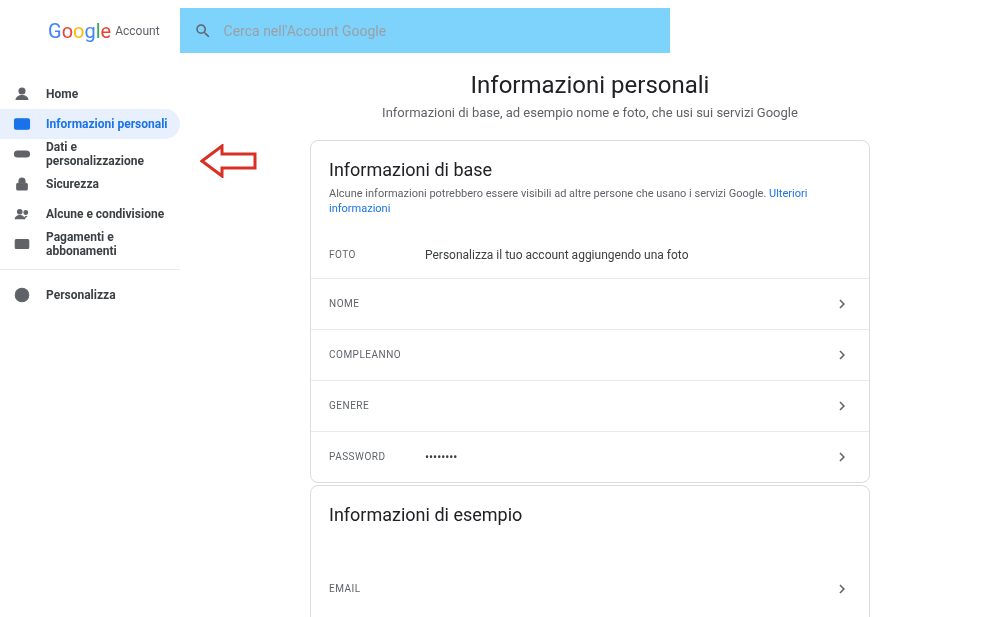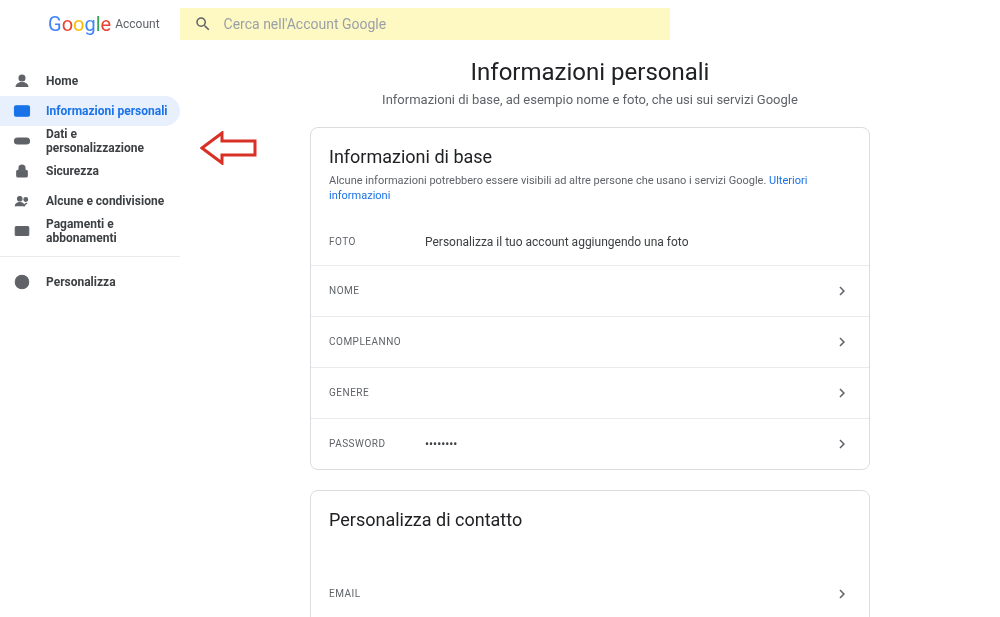--- a/index.html
+++ b/index.html
@@ -8,42 +8,42 @@
     .header { display: flex; align-items: center; padding: 8px 12px; gap: 20px; margin-left: 36px; }
     .logo { display: flex; align-items: center; gap: 4px; font-size: 20px; }
     .logo-google .g1 { color: #4285f4; }
     .logo-google .g2 { color: #ea4335; }
     .logo-google .g3 { color: #fbbc05; }
     .logo-google .g4 { color: #4285f4; }
     .logo-google .g5 { color: #34a853; }
     .logo-google .g6 { color: #ea4335; }
     .logo-account { color: #5f6368; font-weight: 400; font-size: 12px; }
 
-    .search-box { flex: 0 0 490px; background: #fef9c3; border-radius: 0; height: 32px; display: flex; align-items: center; padding: 0 14px; gap: 12px; }
+    .search-box { flex: 0 0 490px; background: #7dd3fc; border-radius: 0; height: 45px; display: flex; align-items: center; padding: 0 14px; gap: 12px; }
     .search-icon { width: 18px; height: 18px; fill: #5f6368; }
     .search-input { border: none; background: transparent; outline: none; font-size: 14px; color: #5f6368; flex: 1; }
     .search-input::placeholder { color: #9aa0a6; }
 
     .layout { display: flex; }
     .sidebar { width: 180px; padding-top: 18px; position: relative; }
     .sidebar-list { list-style: none; }
     .sidebar-item { display: flex; align-items: center; gap: 14px; padding: 0 12px; height: 30px; cursor: pointer; border-radius: 0 15px 15px 0; font-size: 12px; color: #3c4043; font-weight: bold; }
     .sidebar-item.active { background: #e8f0fe; color: #1a73e8; }
     .sidebar-item .icon { width: 20px; height: 20px; display: flex; align-items: center; justify-content: center; flex-shrink: 0; }
     .sidebar-item.active .icon svg { fill: #1a73e8; stroke: #1a73e8; }
     .sidebar-item .icon svg { width: 18px; height: 18px; fill: #5f6368; stroke: #5f6368; }
     .sidebar-divider { border: none; border-top: 1px solid #e8eaed; margin: 10px 0; }
 
     .arrow-annotation { position: absolute; left: 200px; top: 83px; }
 
     .main { flex: 1; padding: 10px 40px 20px 40px; display: flex; flex-direction: column; align-items: center; }
     .page-title { font-size: 24px; font-weight: 400; color: #202124; margin-bottom: 6px; }
     .page-subtitle { font-size: 13px; color: #5f6368; margin-bottom: 20px; text-align: center; }
 
-    .card { width: 560px; border: 1px solid #dadce0; border-radius: 8px; padding: 18px 0 0 0; margin-bottom: 20px; }
+    .card { width: 560px; border: 1px solid #dadce0; border-radius: 8px; padding: 18px 0 0 0; margin-bottom: 2px; }
     .card-header { padding: 0 18px 4px 18px; }
     .card-title { font-size: 18px; font-weight: 400; color: #202124; margin-bottom: 6px; }
     .card-desc { font-size: 11px; color: #5f6368; line-height: 1.4; }
     .card-desc a { color: #1a73e8; text-decoration: none; }
 
     .row { display: flex; align-items: center; padding: 16px 18px; border-bottom: 1px solid #e8eaed; cursor: pointer; min-height: 48px; }
     .row:last-child { border-bottom: none; }
     .row.first { margin-top: 10px; border-top: 1px solid transparent; }
     .row-label { width: 96px; font-size: 10px; color: #5f6368; letter-spacing: 0.5px; text-transform: uppercase; }
     .row-value { flex: 1; font-size: 12px; color: #3c4043; }
@@ -193,21 +193,21 @@
         <span class="row-label">PASSWORD</span>
         <span class="row-value">••••••••</span>
         <svg class="row-chevron" viewBox="0 0 24 24">
             <path d="M8.59 16.59L13.17 12 8.59 7.41 10 6l6 6-6 6z"></path>
           </svg>
       </div>
     </section>
 
     <section class="card contact-card">
       <div class="card-header">
-        <h2 class="card-title">Personalizza di contatto</h2>
+        <h2 class="card-title">Informazioni di esempio</h2>
       </div>
       <div class="row tall">
         <span class="row-label">EMAIL</span>
         <span class="row-value"></span>
         <svg class="row-chevron" viewBox="0 0 24 24">
             <path d="M8.59 16.59L13.17 12 8.59 7.41 10 6l6 6-6 6z"></path>
           </svg>
       </div>
 
     </section>

